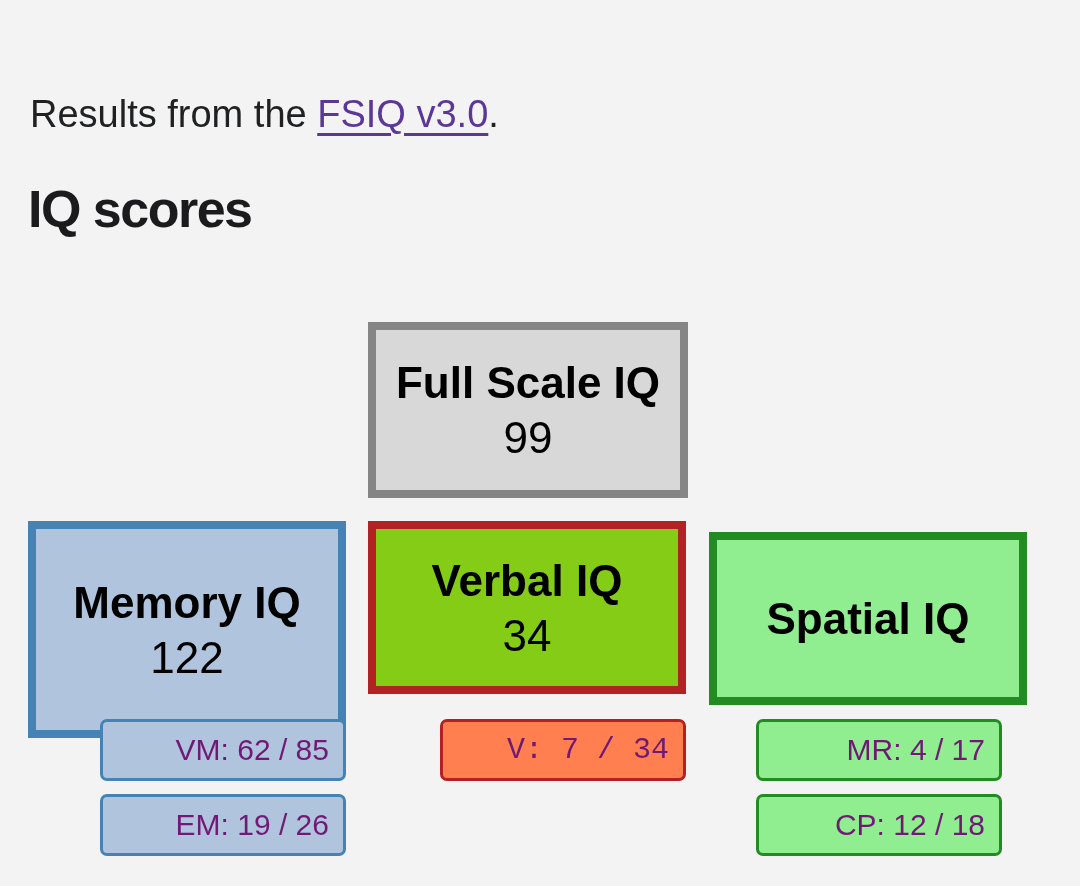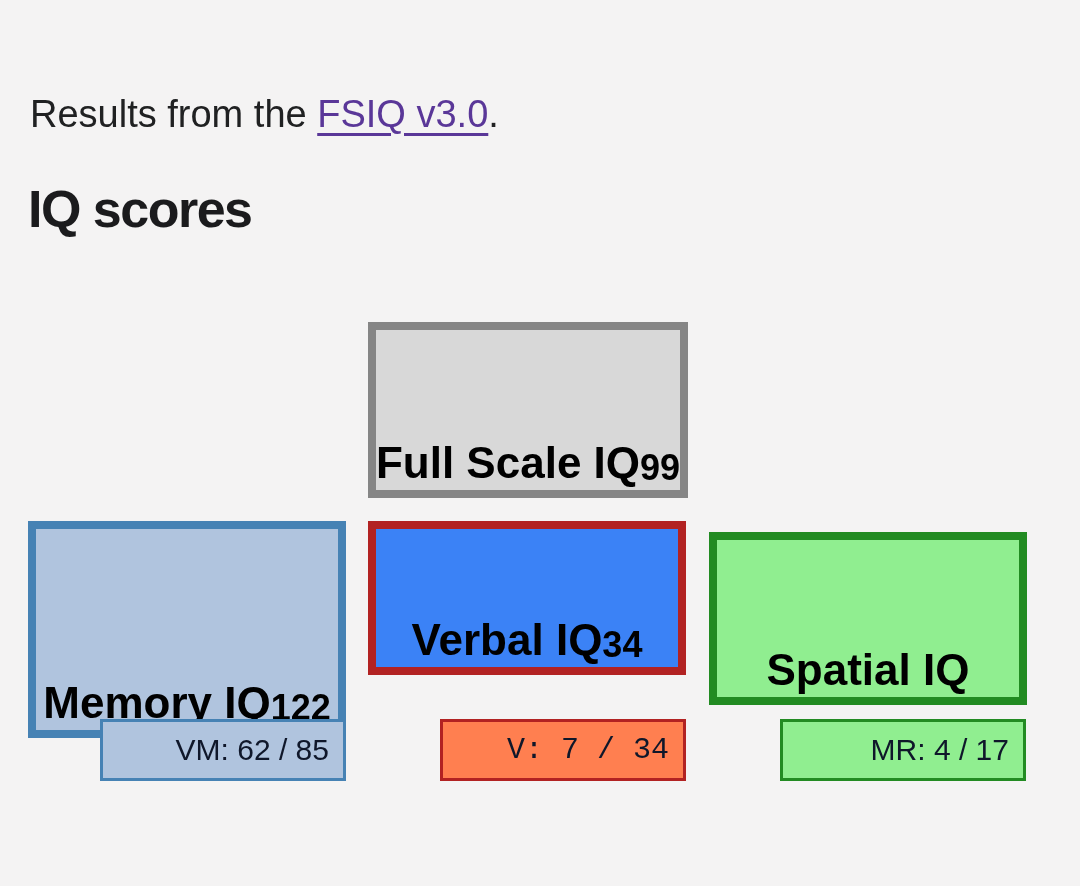--- a/index.html
+++ b/index.html
@@ -46,76 +46,77 @@
     letter-spacing: -1.5px;
     color: #1b1b1d;
     line-height: 1.05;
     white-space: nowrap;
   }
 
   
   .score-box {
     position: absolute;
     display: flex;
-    flex-direction: row;
-    align-items: flex-end;
+    flex-direction: column;
+    align-items: center;
     justify-content: center;
     text-align: center;
     color: #000;
   }
   .score-box .box-label {
     font-size: 44px;
     font-weight: bold;
     line-height: 1.25;
     white-space: nowrap;
   }
   .score-box .box-score {
-    font-size: 36px;
-    font-weight: bold;
+    font-size: 44px;
+    font-weight: normal;
     line-height: 1.25;
     white-space: nowrap;
   }
 
   .box-root {
     left: 368px; top: 322px; width: 320px; height: 176px;
     background: #d8d8d8; border: 8px solid #858585;
   }
   .box-memory {
     left: 28px; top: 521px; width: 318px; height: 217px;
     background: #b0c4de; border: 8px solid #4682b4;
   }
   .box-verbal {
-    left: 368px; top: 521px; width: 318px; height: 154px;
-    background: #3b82f6; border: 8px solid #b22222;
+    left: 368px; top: 521px; width: 318px; height: 173px;
+    background: #84cc16; border: 8px solid #b22222;
   }
   .box-spatial {
     left: 709px; top: 532px; width: 318px; height: 173px;
     background: #90ee90; border: 8px solid #228b22;
   }
 
   
   .subtest {
     position: absolute;
     width: 246px;
     height: 62px;
     display: flex;
     align-items: center;
     justify-content: flex-end;
     padding-right: 14px;
     font-size: 30px;
-    color: #0f172a;
+    color: #701a75;
     white-space: nowrap;
+    border-radius: 7px;
   }
   .subtest.blue   { background: #b0c4de; border: 3px solid #4682b4; }
   .subtest.orange { background: #ff7f50; border: 3px solid #b22222; }
   .subtest.green  { background: #90ee90; border: 3px solid #228b22; }
 
   .col1 { left: 100px; }
   .col2 { left: 440px; font-family: Liberation Mono, monospace; }
-  .col3 { left: 780px; }
+  .col3 { left: 756px; }
   .rowA { top: 719px; }
   .rowB { top: 794px; }
 </style>
 </head>
 <body>
 
 <div class="screen">
 
   <div class="intro"><span>Results from the </span><a>FSIQ v3.0</a><span>.</span></div>
 
@@ -134,18 +135,20 @@
   <div class="score-box box-verbal">
     <div class="box-label">Verbal IQ</div>
     <div class="box-score">34</div>
   </div>
 
   <div class="score-box box-spatial">
     <div class="box-label">Spatial IQ</div>
   </div>
 
   <div class="subtest blue col1 rowA">VM: 62 / 85</div>
+  <div class="subtest blue col1 rowB">EM: 19 / 26</div>
 
   <div class="subtest orange col2 rowA">V: 7 / 34</div>
 
   <div class="subtest green col3 rowA">MR: 4 / 17</div>
+  <div class="subtest green col3 rowB">CP: 12 / 18</div>
 
 </div>
 
 </body></html>

